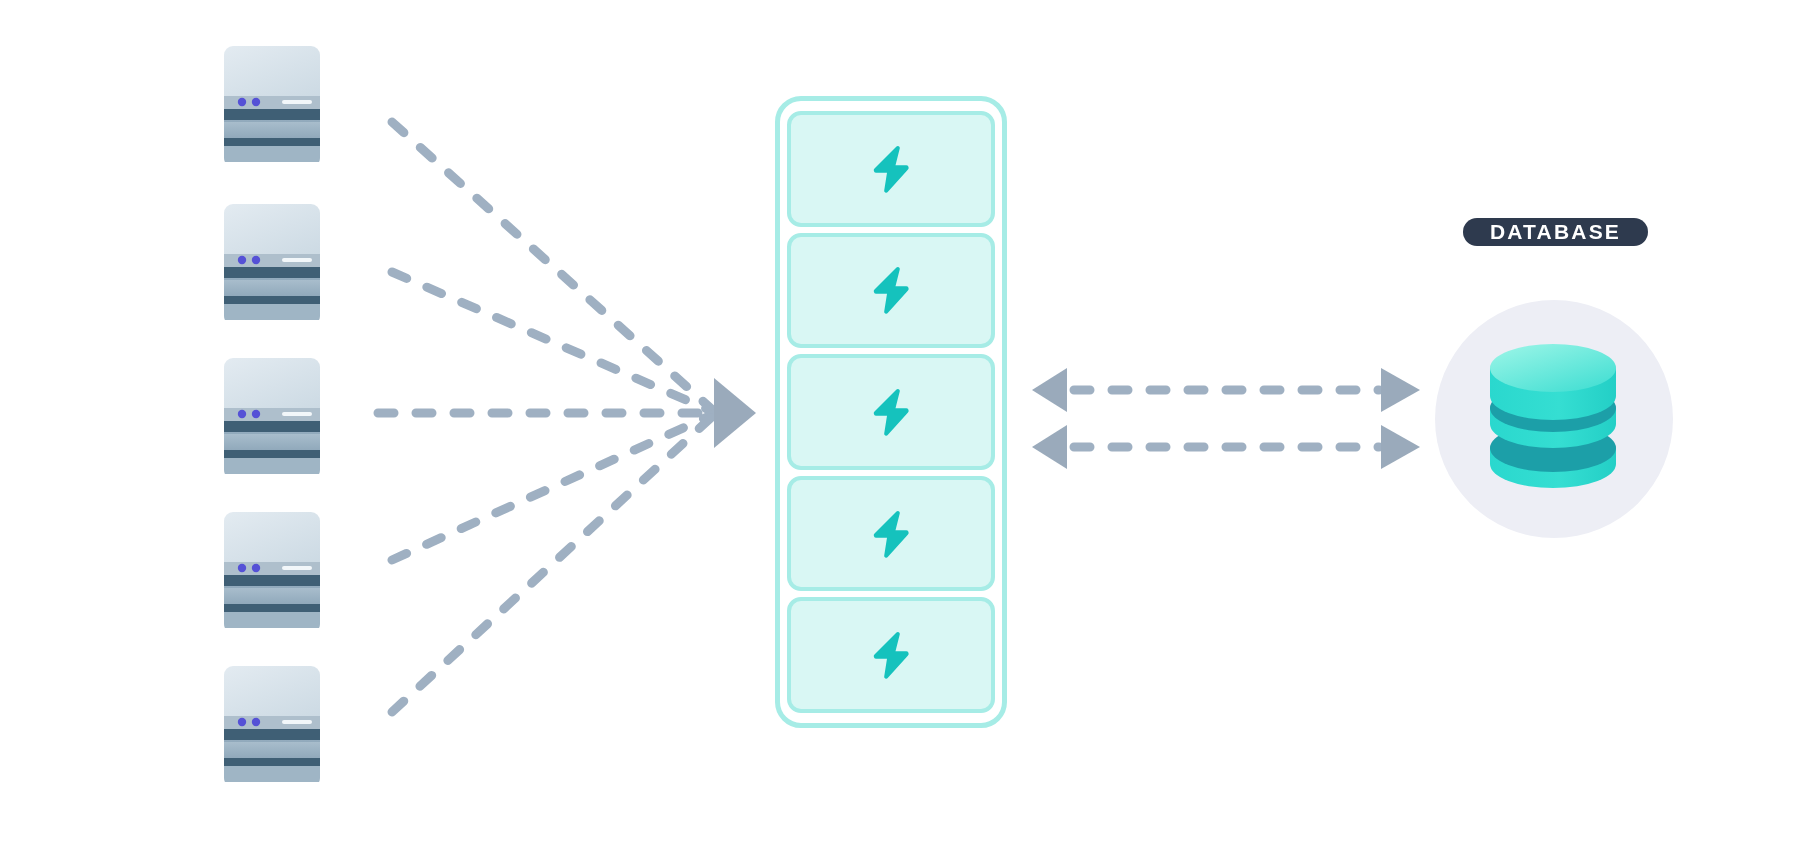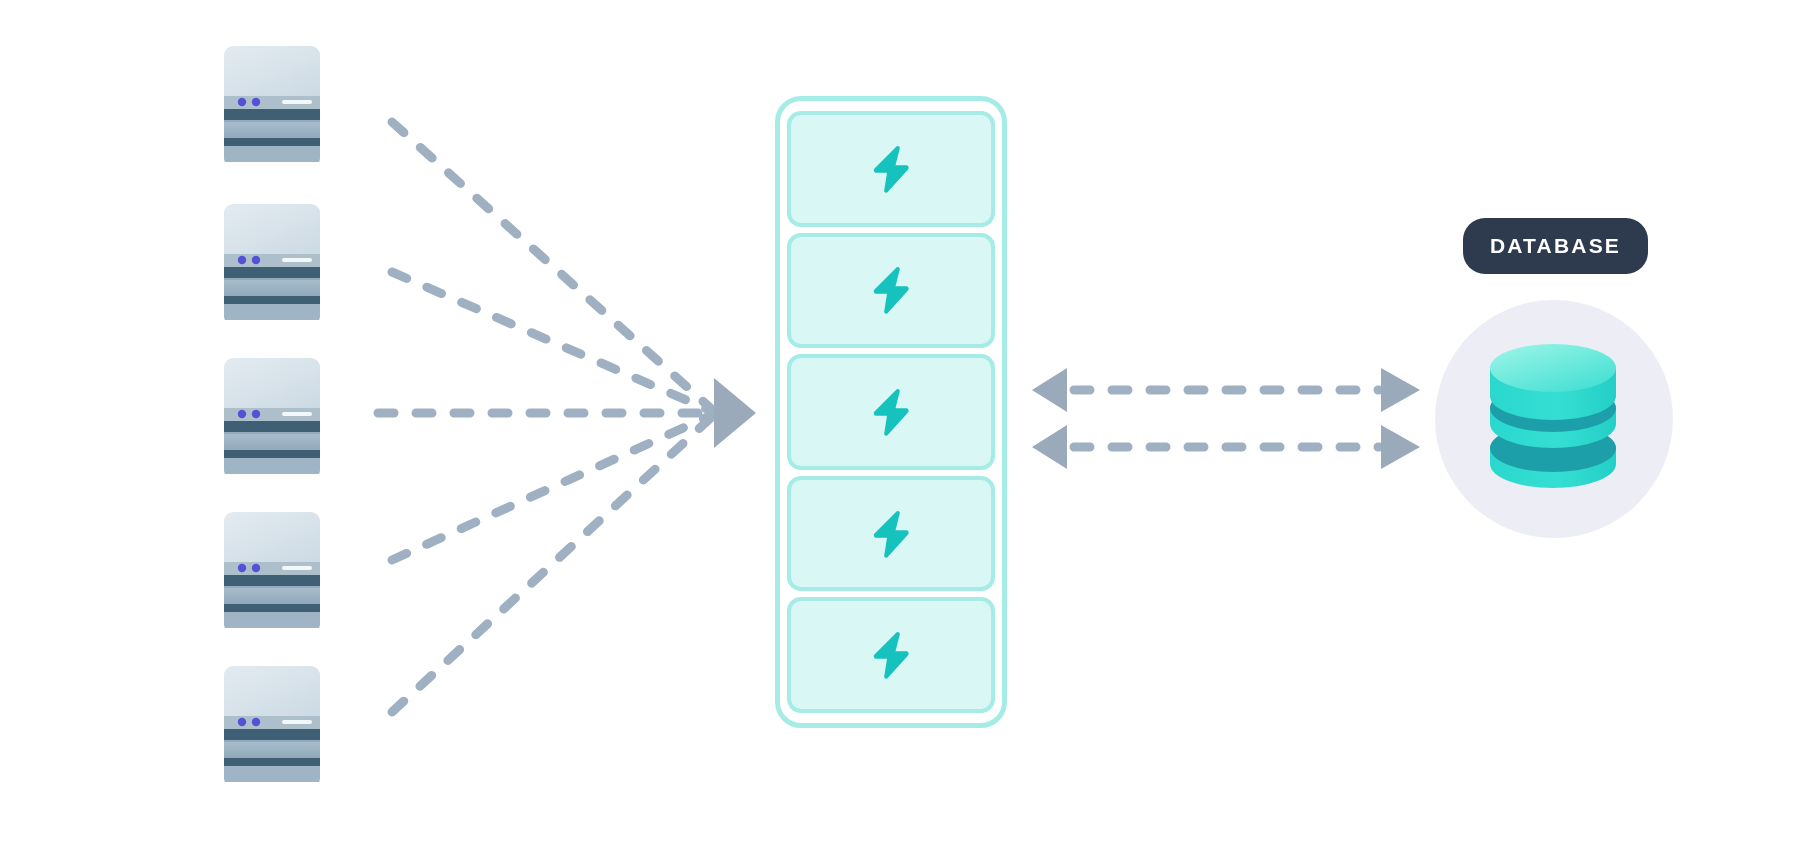--- a/index.html
+++ b/index.html
@@ -70,21 +70,21 @@
     justify-content: center;
   }
   .bolt-icon { width: 44px; height: 50px; display: block; }
 
   
   .db-badge {
     position: absolute;
     left: 1463px;
     top: 218px;
     width: 185px;
-    height: 56px;
+    height: 28px;
     background: #2e3a4e;
     border-radius: 22px;
     color: #ffffff;
     font-size: 21px;
     font-weight: bold;
     letter-spacing: 2.2px;
     display: flex;
     align-items: center;
     justify-content: center;
     font-family: "Liberation Sans", sans-serif;

